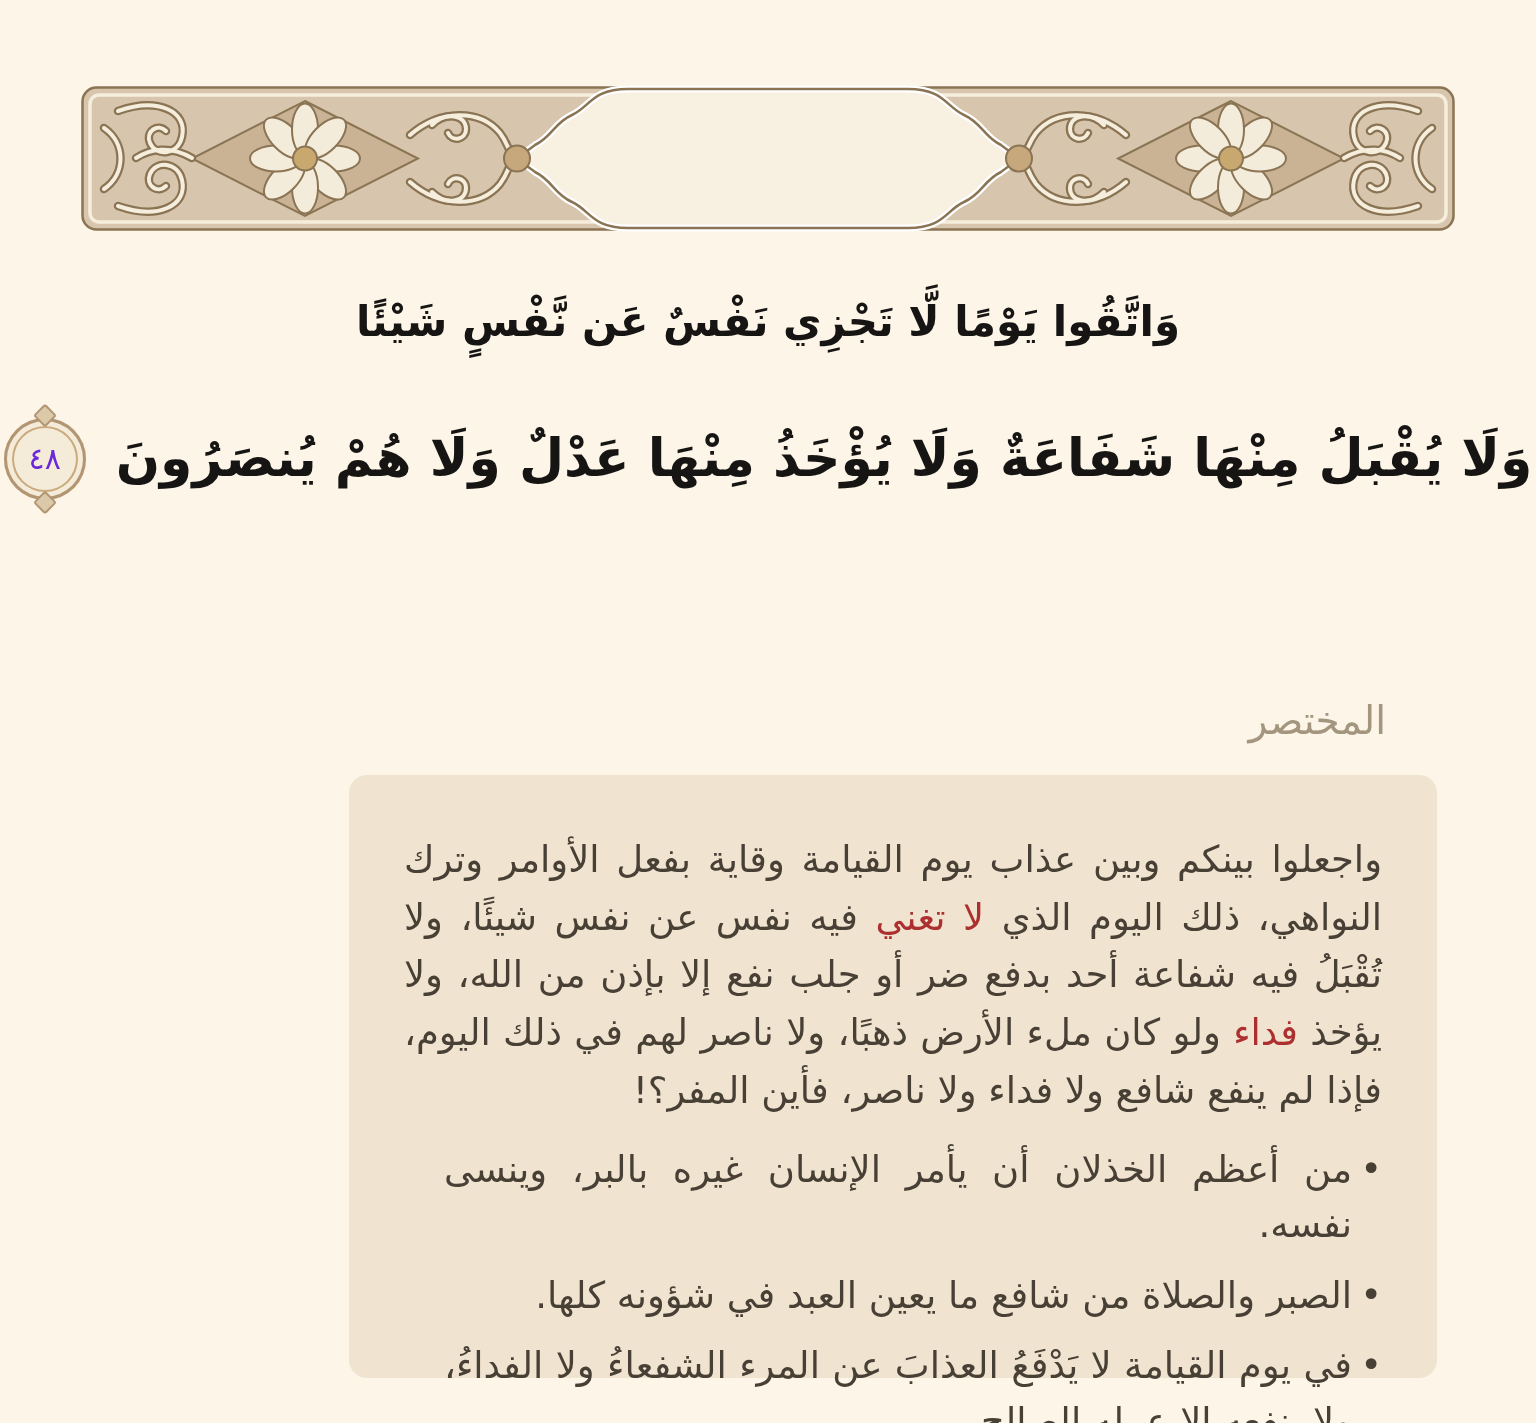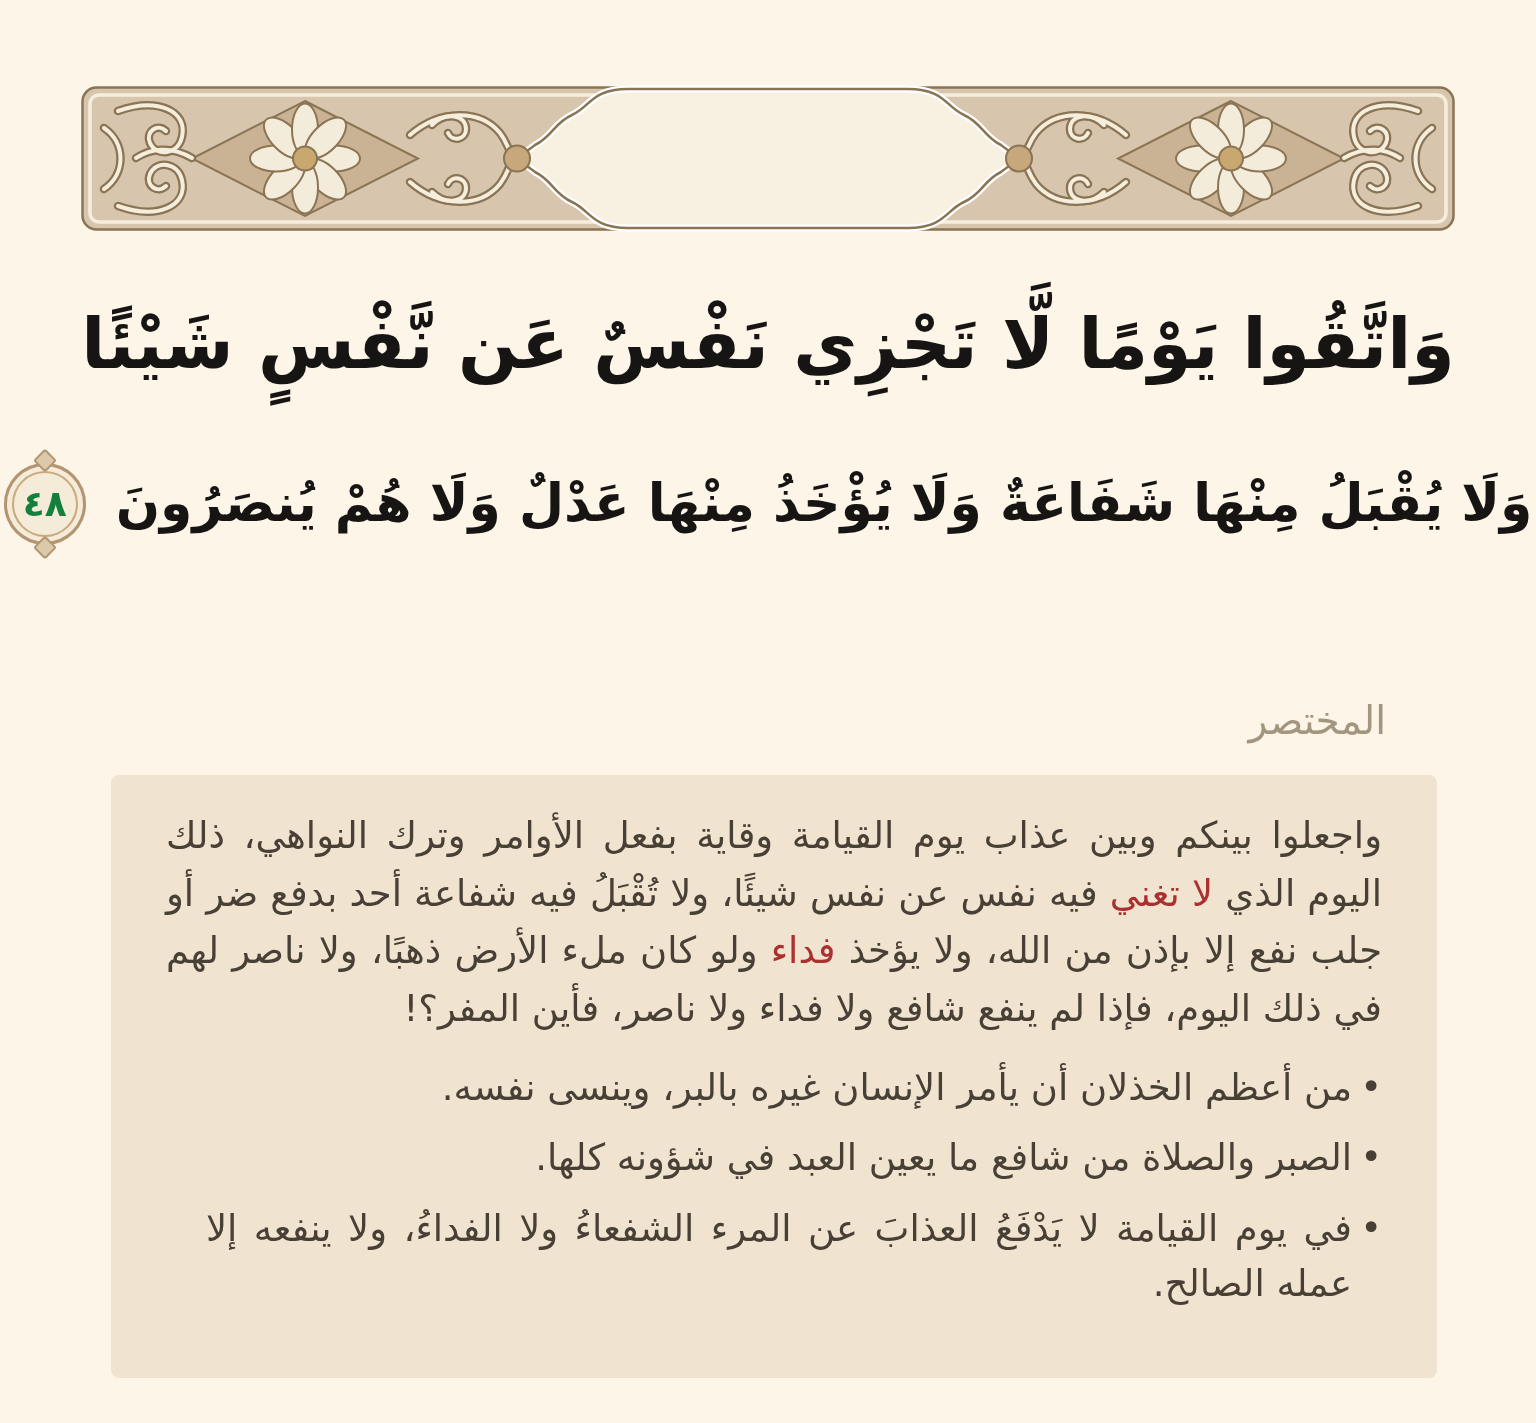--- a/index.html
+++ b/index.html
@@ -16,50 +16,50 @@
   .banner svg { display:block; width:100%; height:100%; }
   .surah-title {
     position:absolute; top:50%; left:50%; transform:translate(-50%,-54%);
     font-size:52px; font-weight:bold; color:#151210; white-space:nowrap;
     letter-spacing:1px;
   }
 
   
   .verse-section { position:absolute; top:288px; left:0; width:100%; text-align:center; color:#171513; }
   .verse-line { white-space:nowrap; font-weight:bold; }
-  .verse-line.l1 { font-size:70px; line-height:1.6; }
+  .verse-line.l1 { font-size:42px; line-height:1.6; }
   .verse-line.l2 { font-size:52px; line-height:1.6; margin-top:62px; display:flex; align-items:center; justify-content:center; }
 
   .ayah-medallion {
     position:relative; display:inline-flex; align-items:center; justify-content:center;
     width:82px; height:82px; border-radius:50%;
     background:#f4ebd9;
     box-shadow: inset 0 0 0 3px #b29674, inset 0 0 0 8px #f4ebd9, inset 0 0 0 10px #caa97c;
-    color:#15803d; font-size:36px; font-weight:bold;
+    color:#6d28d9; font-size:30px; font-weight:normal;
     margin-inline-start:30px; flex:0 0 auto;
   }
   .ayah-medallion::before, .ayah-medallion::after {
     content:""; position:absolute; left:50%;
     width:13px; height:13px; background:#dcc9a9; border:2px solid #b29674; border-radius:3px;
   }
   .ayah-medallion::before { top:-11px; transform:translateX(-50%) rotate(45deg); }
   .ayah-medallion::after  { bottom:-11px; transform:translateX(-50%) rotate(45deg); }
 
   
   .source-label {
     position:absolute; top:698px; right:150px;
     font-size:39px; color:#a3957e;
   }
 
   
   .tafsir-box {
     position:absolute; top:775px; right:99px;
-    width:1326px; height:603px;
-    background:#f0e4d1; border-radius:8px;
-    padding:32px 55px 36px;
+    width:1088px; height:603px;
+    background:#f0e4d1; border-radius:18px;
+    padding:56px 55px 36px;
     color:#483f35;
   }
   .tafsir-paragraph { font-size:37px; line-height:1.56; text-align:justify; }
   .seg-red { color:#ad3030; }
   .bullet-list { margin-top:22px; list-style:none; }
   .bullet-item { display:flex; margin-top:15px; font-size:37px; line-height:1.5; }
   .bullet-marker { flex:0 0 30px; }
   .bullet-text { flex:1; text-align:justify;margin-left:40px; }
 </style>
 </head>

